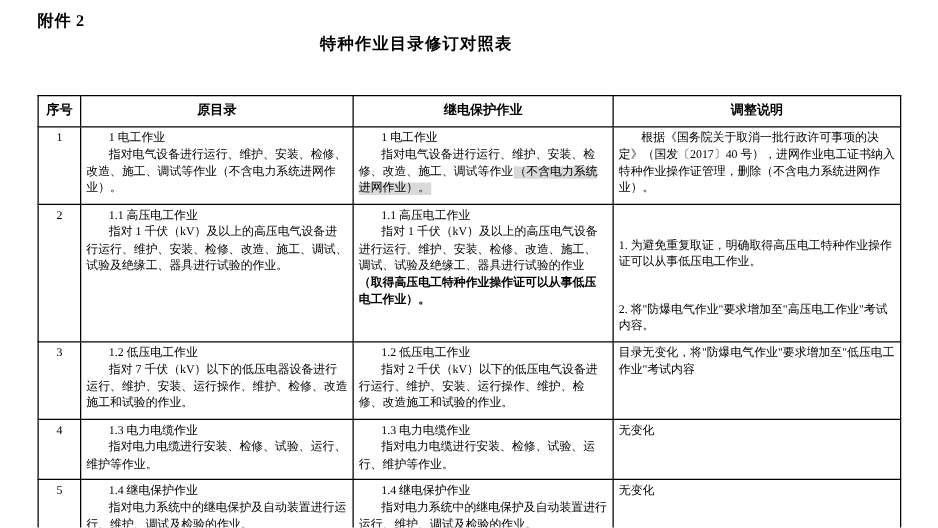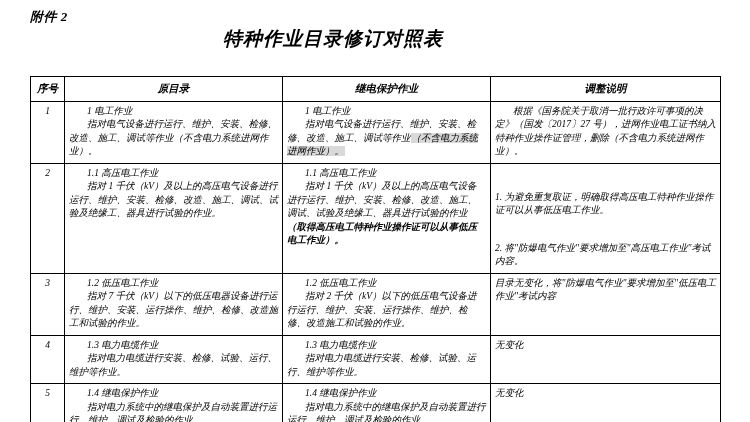--- a/index.html
+++ b/index.html
@@ -13,39 +13,38 @@
     font-family: "Liberation Serif", serif;
     color: #000000;
     overflow: hidden;
   }
   .page {
     position: relative;
     width: 666px;
     height: 422px;
     box-sizing: border-box;
     padding: 0;
-    font-style: italic;
   }
   .attachment-label {
     position: absolute;
     left: 30px;
     top: 8px;
     font-family: "Liberation Serif", serif;
     font-size: 13px;
     font-weight: bold;
     letter-spacing: 0.5px;
   }
   .doc-title {
     position: absolute;
     left: 0;
     right: 0;
     top: 26px;
     text-align: center;
     font-family: "Liberation Serif", serif;
-    font-size: 19px;
+    font-size: 13px;
     font-weight: bold;
     letter-spacing: 1px;
   }
   .doc-subtitle {
     position: absolute;
     left: 0;
     right: 0;
     top: 56px;
     text-align: center;
     font-family: "Liberation Serif", serif;
@@ -139,21 +138,21 @@
         <td class="cell-no">1</td>
         <td>
           <p class="p title-line">1 电工作业</p>
           <p class="p indent">指对电气设备进行运行、维护、安装、检修、改造、施工、调试等作业（不含电力系统进网作业）。</p>
         </td>
         <td>
           <p class="p title-line">1 电工作业</p>
           <p class="p indent"><span>指对电气设备进行运行、维护、安装、检修、改造、施工、调试等作业</span><span class="shaded">（不含电力系统进网作业）。</span></p>
         </td>
         <td>
-          <p class="p indent">根据《国务院关于取消一批行政许可事项的决定》（国发〔2017〕27 号），进网作业电工证书纳入特种作业操作证管理，删除（不含电力系统进网作业）。</p>
+          <p class="p indent">根据《国务院关于取消一批行政许可事项的决定》（国发〔2017〕40 号），进网作业电工证书纳入特种作业操作证管理，删除（不含电力系统进网作业）。</p>
         </td>
       </tr>
 
       <tr>
         <td class="cell-no">2</td>
         <td>
           <p class="p title-line">1.1 高压电工作业</p>
           <p class="p indent">指对 1 千伏（kV）及以上的高压电气设备进行运行、维护、安装、检修、改造、施工、调试、试验及绝缘工、器具进行试验的作业。</p>
         </td>
         <td>

